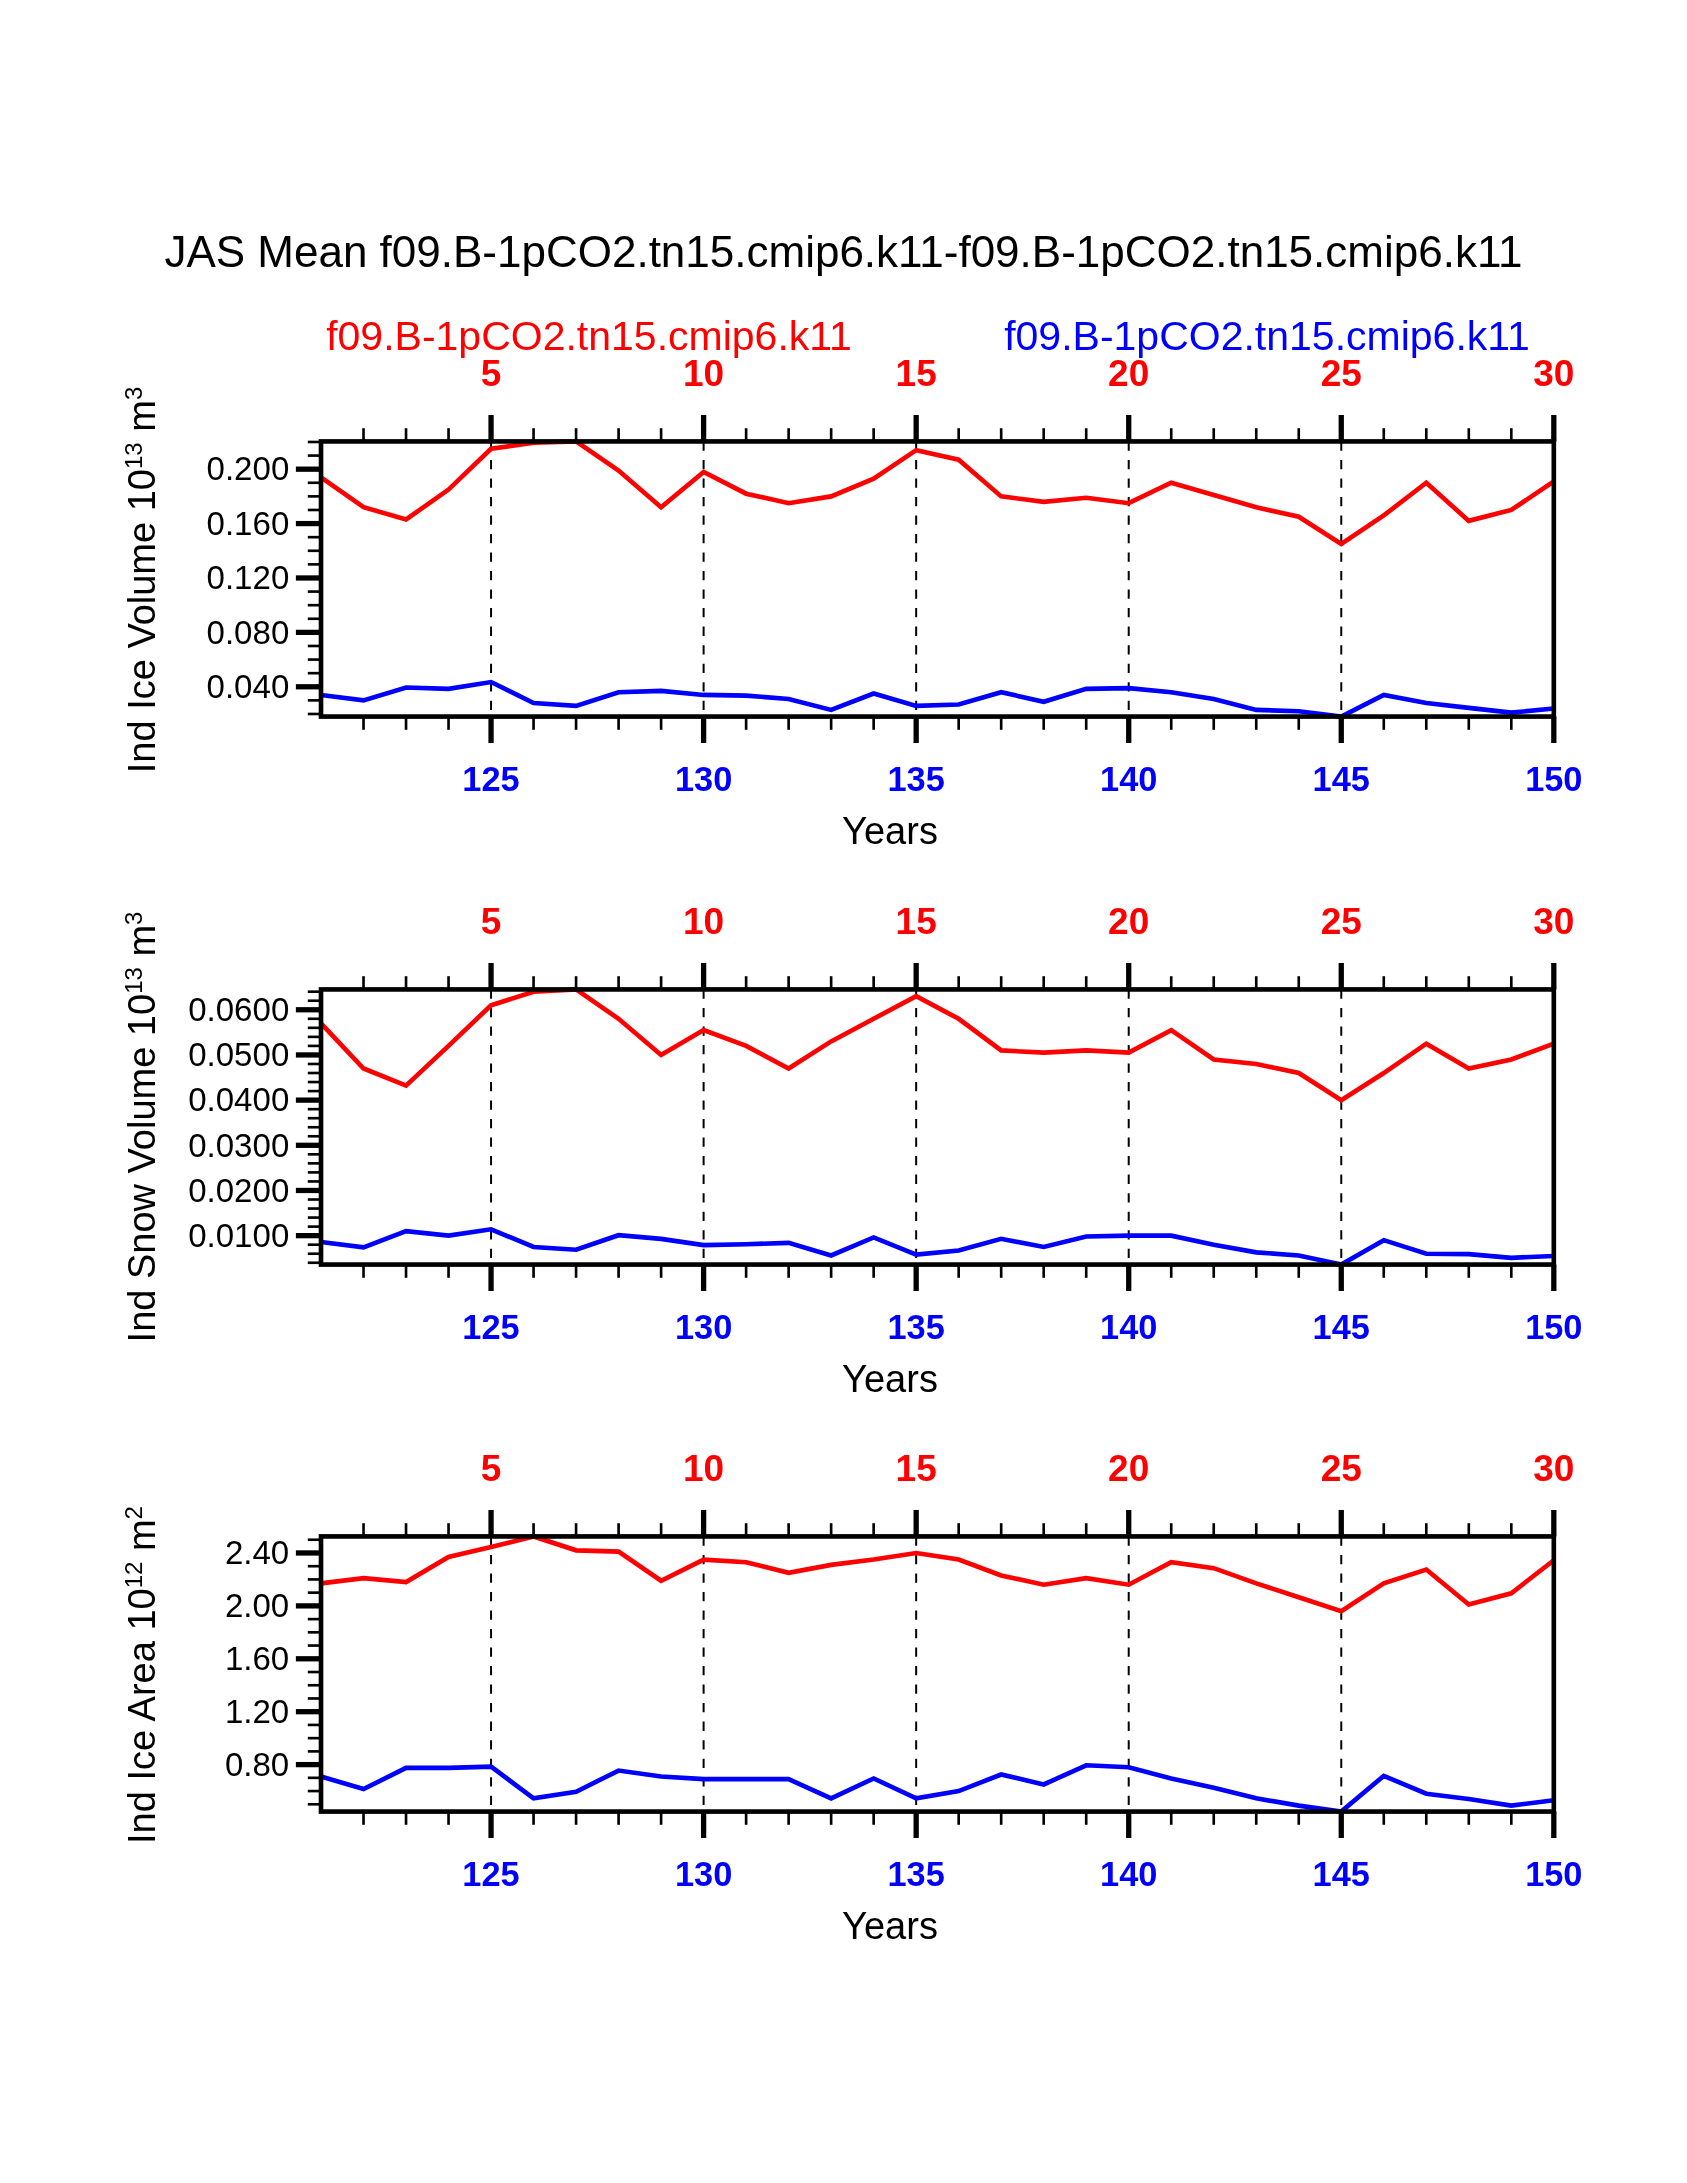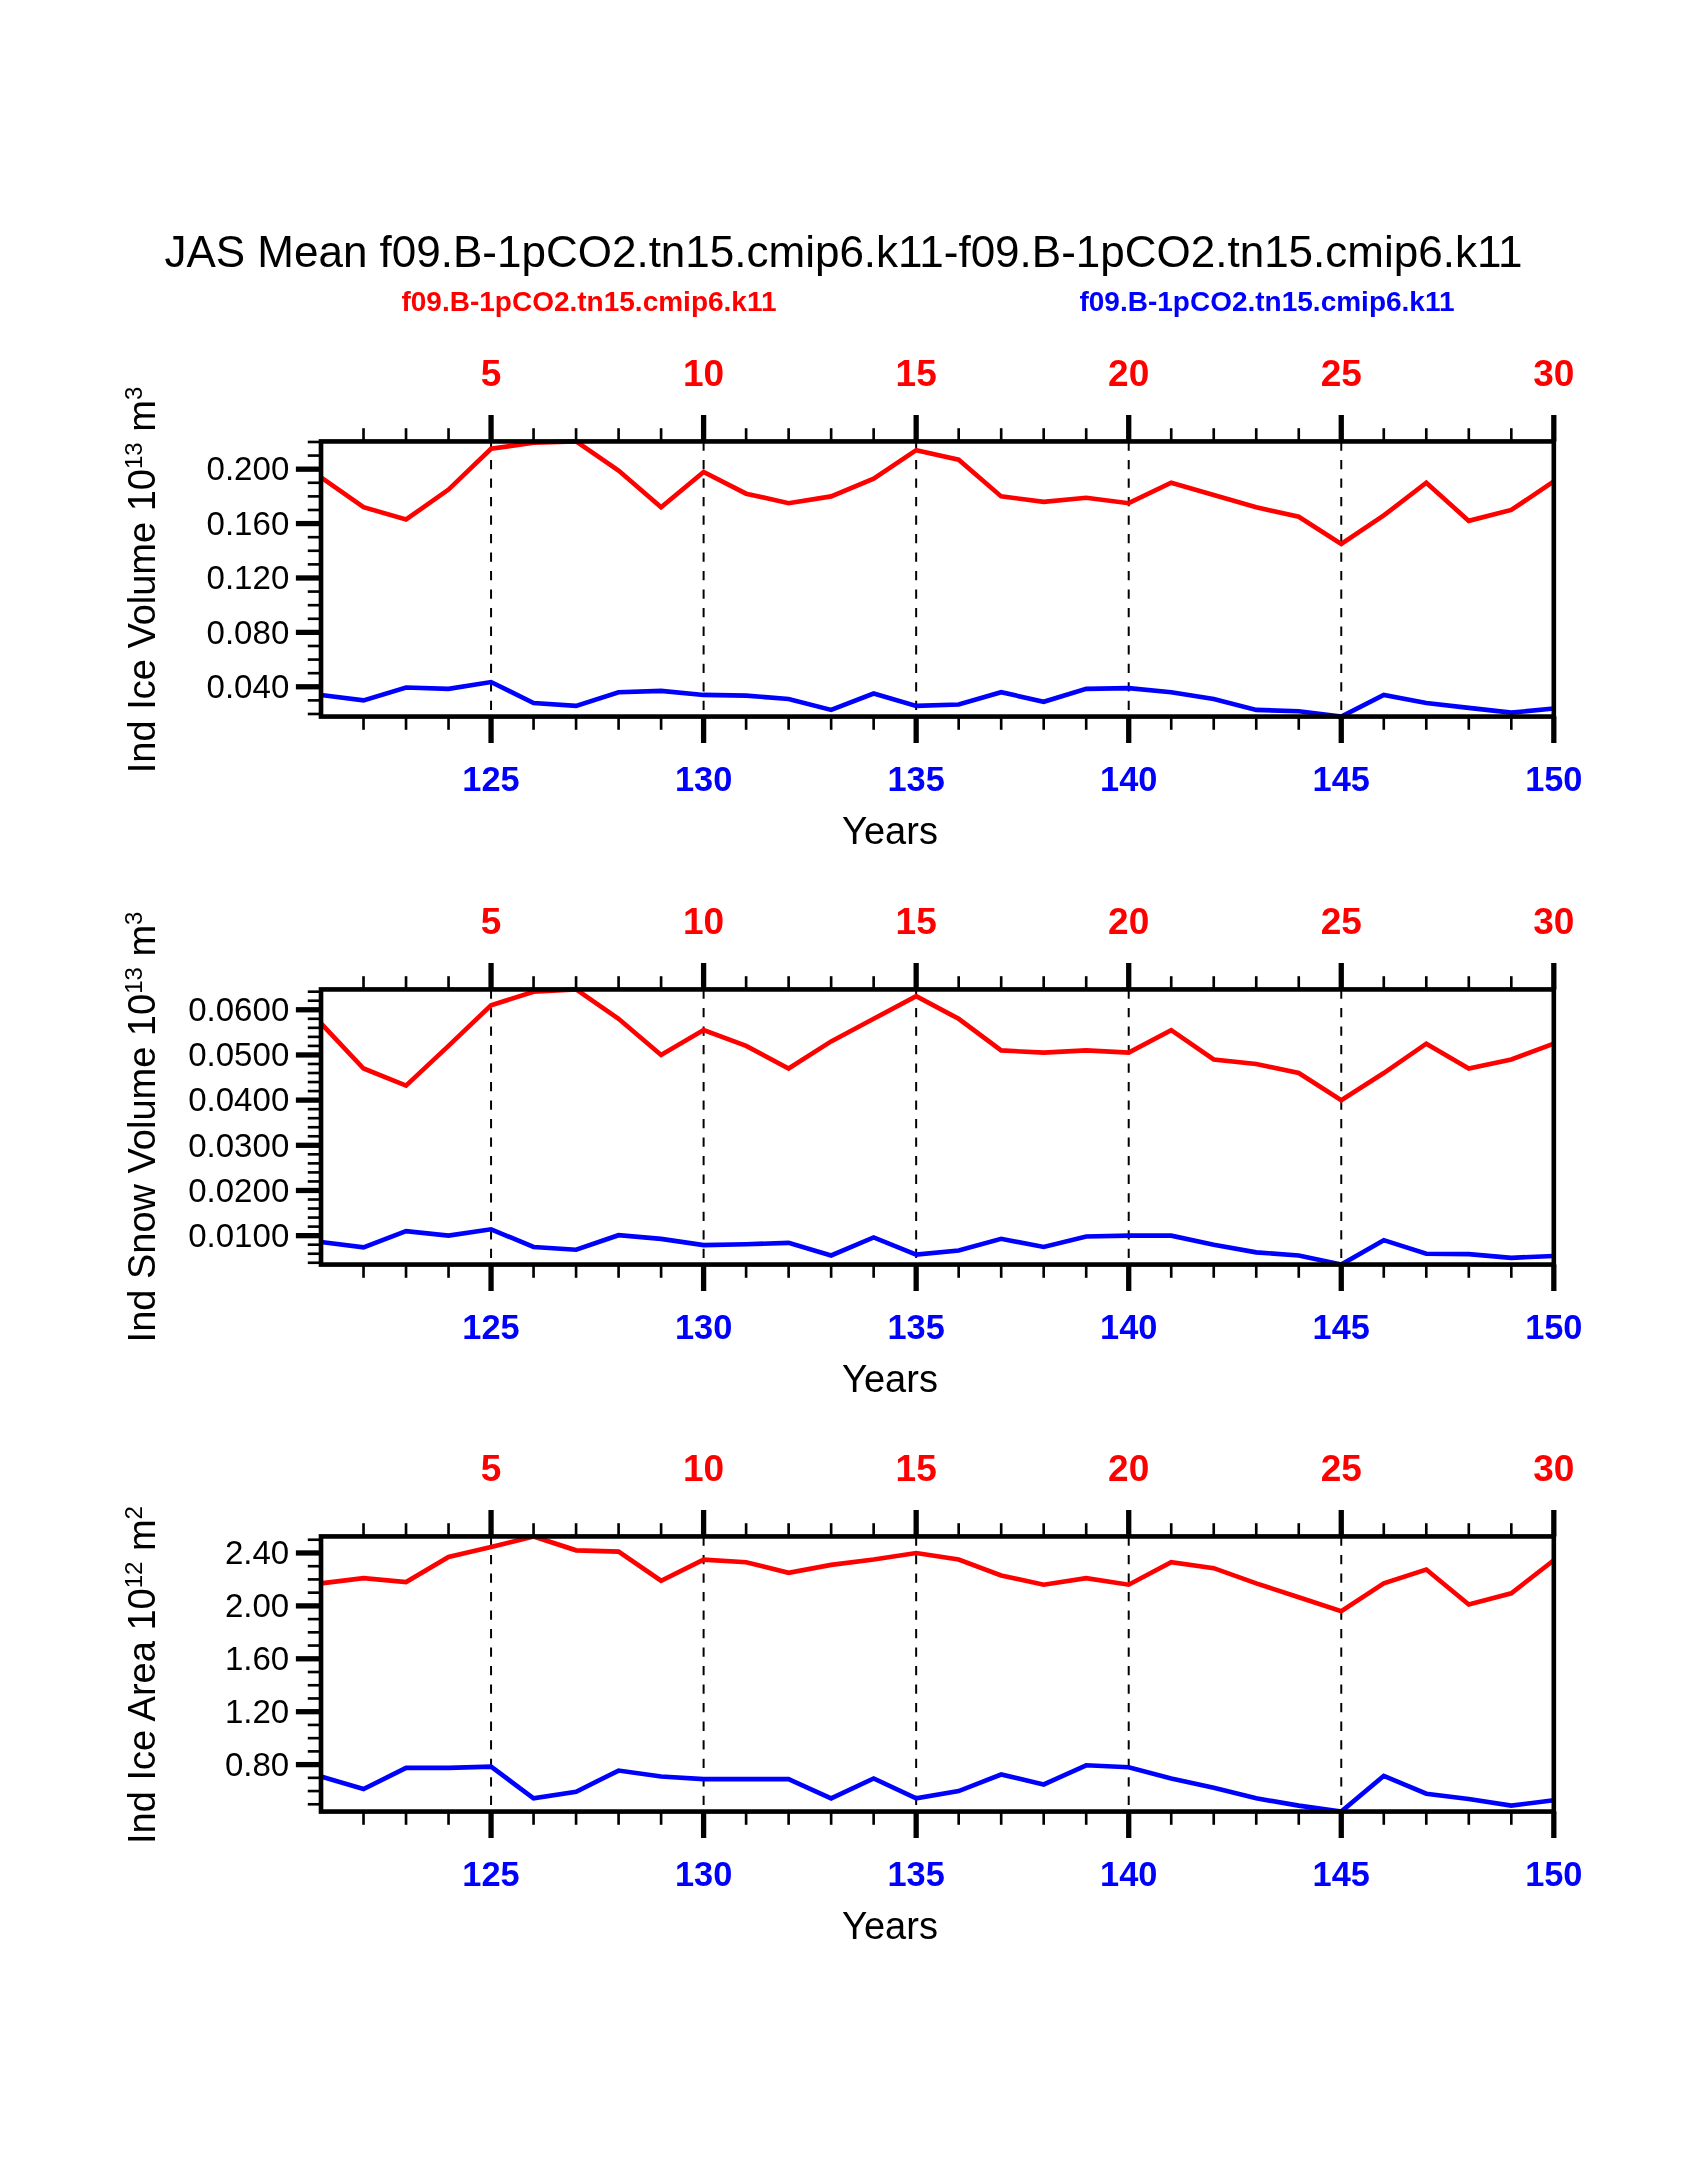--- a/index.html
+++ b/index.html
@@ -1,21 +1,21 @@
 <!DOCTYPE html>
 <html style="font-size:10.6px"><head>
 <meta charset="utf-8">
 <style>
   html,body{margin:0;padding:0;background:#ffffff;}
   #page{position:relative;width:1687px;height:2183px;background:#ffffff;
         font-family:"Liberation Sans", sans-serif;color:#000;overflow:hidden;}
   .chart-title{position:absolute;top:227px;left:0;width:1687px;text-align:center;
         font-size:44px;font-weight:400;white-space:nowrap;}
-  .legend-label{position:absolute;top:286px;transform:translateX(-50%);
-        font-size:28px;font-weight:700;white-space:nowrap;}
+  .legend-label{position:absolute;top:313px;transform:translateX(-50%);
+        font-size:41px;font-weight:400;white-space:nowrap;}
   #legend-red{left:589px;}
   #legend-blue{left:1267px;}
   .y-axis-title{position:absolute;transform:translate(-50%,-50%) rotate(-90deg);
         font-size:38px;white-space:nowrap;}
   .y-axis-title sup{font-size:24px;}
   .x-axis-title{position:absolute;left:890px;transform:translateX(-50%);
         font-size:38px;white-space:nowrap;}
   svg{position:absolute;left:0;}
   svg text{font-family:"Liberation Sans", sans-serif;}
   .t-red{font-size:56px;font-weight:700;}

